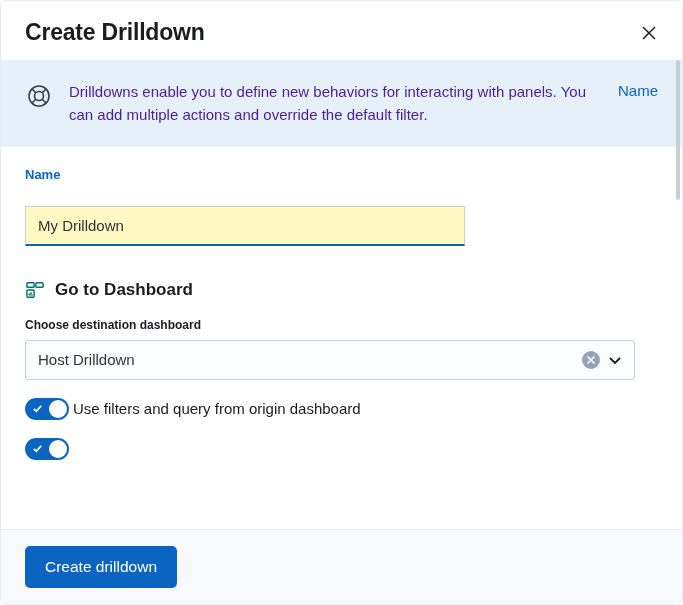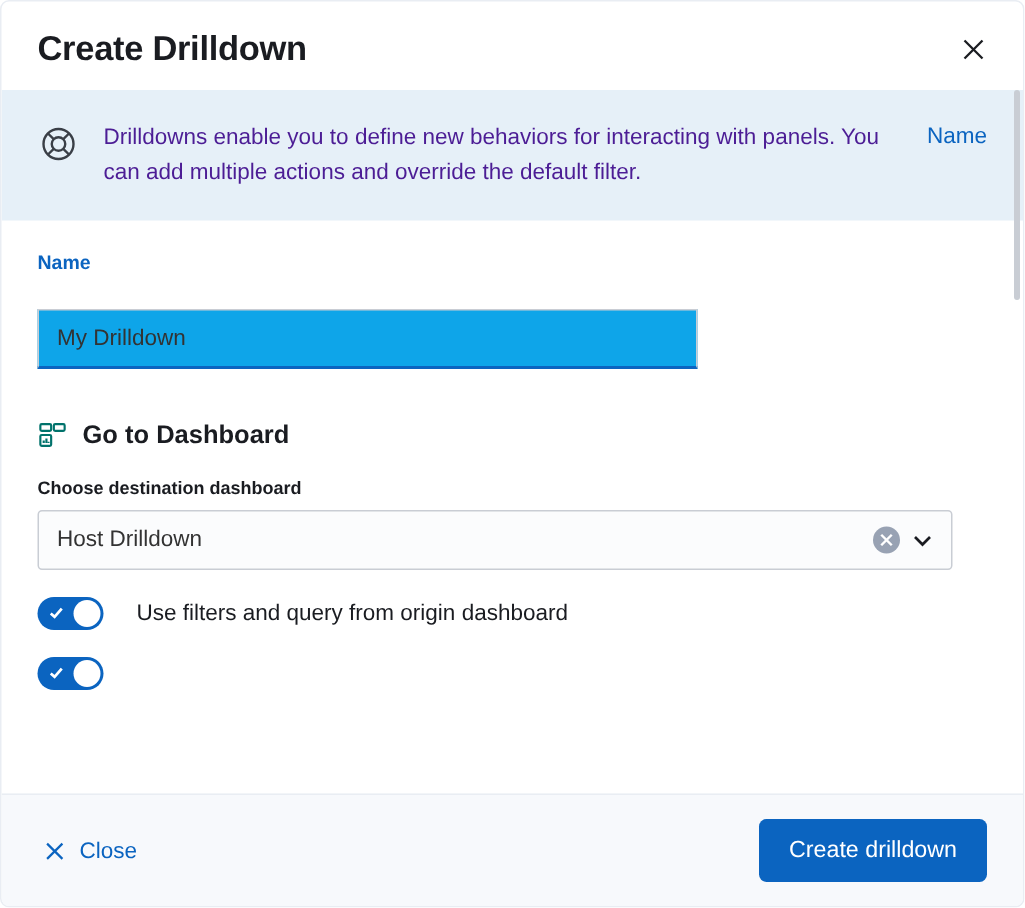--- a/index.html
+++ b/index.html
@@ -88,21 +88,21 @@
     }
     .name-input {
       width: 440px;
       height: 40px;
       font-size: 15px;
       padding: 0 12px;
       border: 1px solid #c9cdd4;
       border-bottom: 2px solid #0b64c0;
       outline: none;
       color: #333;
-      background: #0ea5e9;
+      background: #fef9c3;
     }
     .section-heading {
       display: flex;
       align-items: flex-end;
       gap: 10px;
       margin-top: 34px;
       margin-bottom: 18px;
     }
     .section-heading .heading-icon {
       width: 20px; height: 20px;
@@ -144,21 +144,21 @@
     .clear-x svg { width: 10px; height: 10px; }
     .chev {
       width: 22px; height: 22px;
       display: flex; align-items: center; justify-content: center;
       color: #1a1c21;
       cursor: pointer;
     }
     .toggle-row {
       display: flex;
       align-items: center;
-      gap: 22px;
+      gap: 4px;
       margin-top: 18px;
     }
     .switch {
       width: 44px; height: 22px;
       border-radius: 11px;
       background: #0b64c0;
       position: relative;
       cursor: pointer;
       flex: 0 0 auto;
     }
@@ -300,25 +300,16 @@
             </svg>
           </div>
           <div class="thumb"></div>
         </div>
       </div>
 
     </div>
   </div>
 
   <div class="footer">
-    <div class="close-btn">
-      <div class="x-icon">
-        <svg viewBox="0 0 14 14" width="13" height="13" stroke="currentColor" stroke-width="1.6" fill="none">
-          <line x1="1.5" y1="1.5" x2="12.5" y2="12.5"></line>
-            <line x1="12.5" y1="1.5" x2="1.5" y2="12.5"></line>
-        </svg>
-      </div>
-      <span>Close</span>
-    </div>
     <button class="primary-btn">Create drilldown</button>
   </div>
 
 </div>
 
 </body></html>

